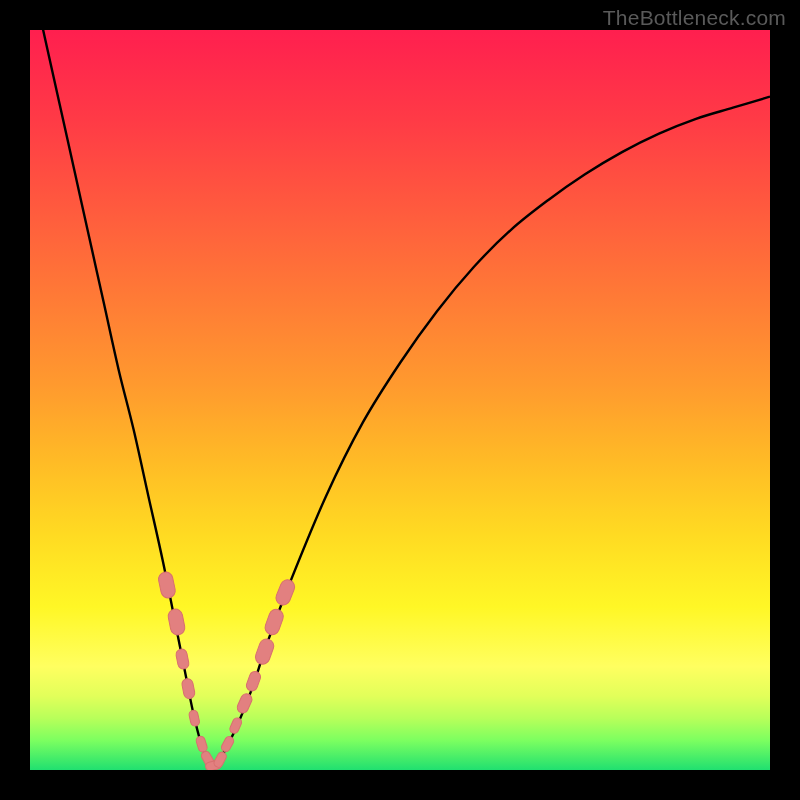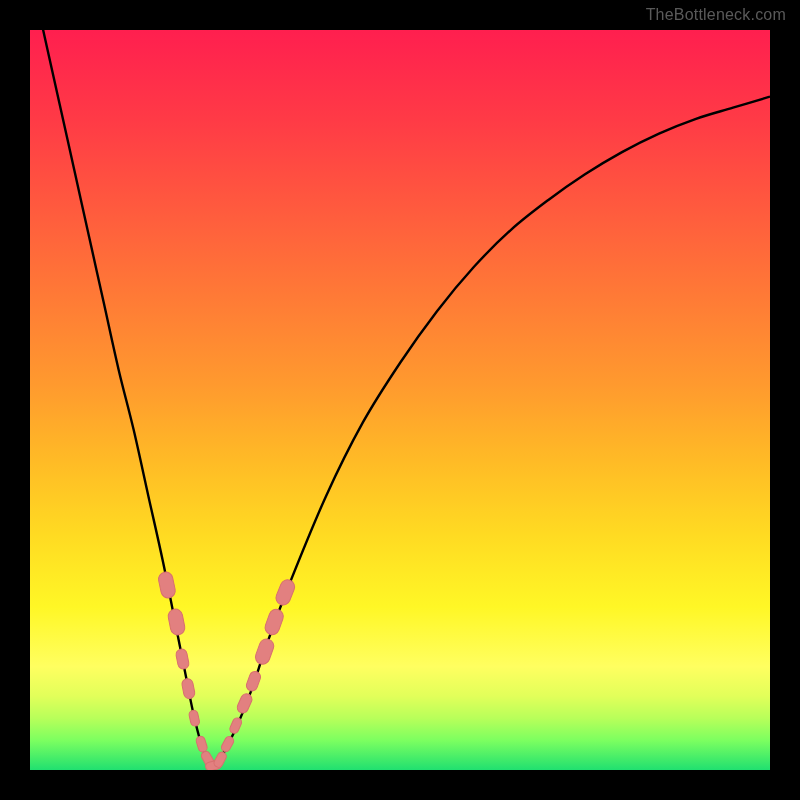--- a/index.html
+++ b/index.html
@@ -43,21 +43,21 @@
   .plot svg {
     position: absolute;
     left: 0;
     top: 0;
   }
   .attribution {
     position: absolute;
     top: 6px;
     right: 14px;
     color: #5a5a5a;
-    font-size: 16px;
+    font-size: 21px;
     font-weight: 500;
     letter-spacing: 0.2px;
   }
 </style>
 </head>
 <body>
 
 <div class="frame">
   <div class="attribution">TheBottleneck.com</div>
 

